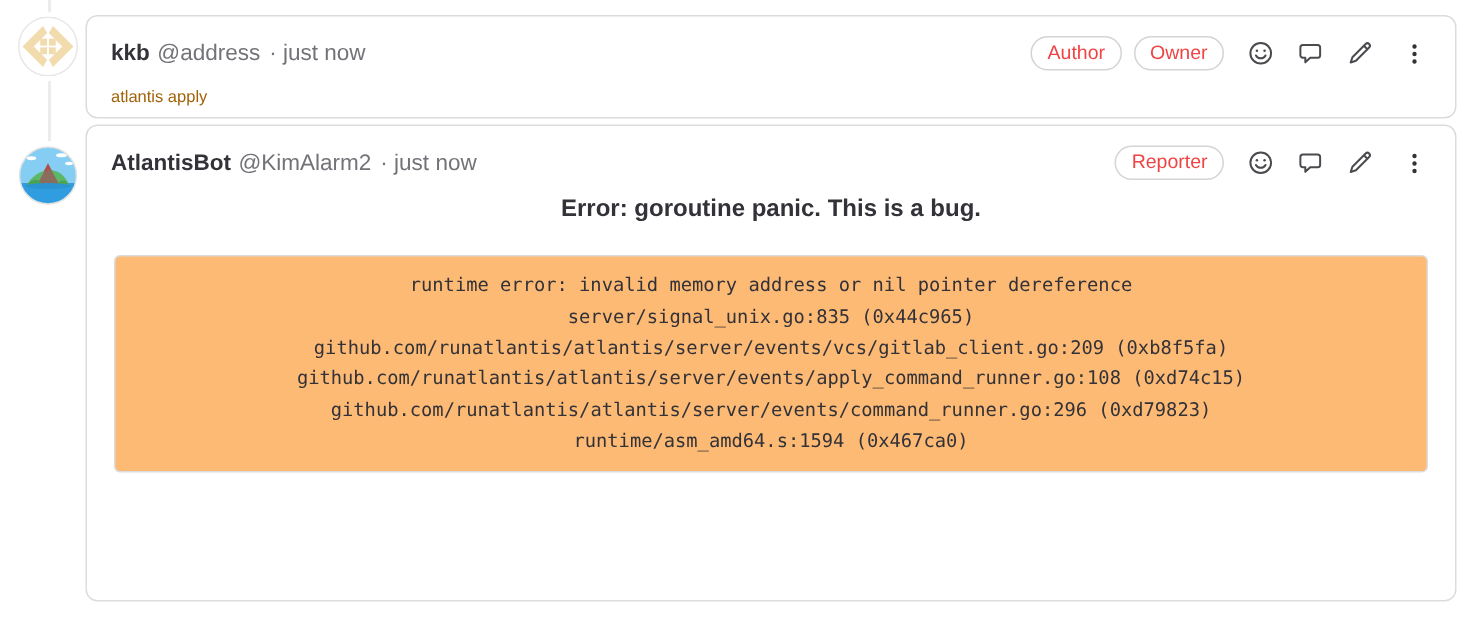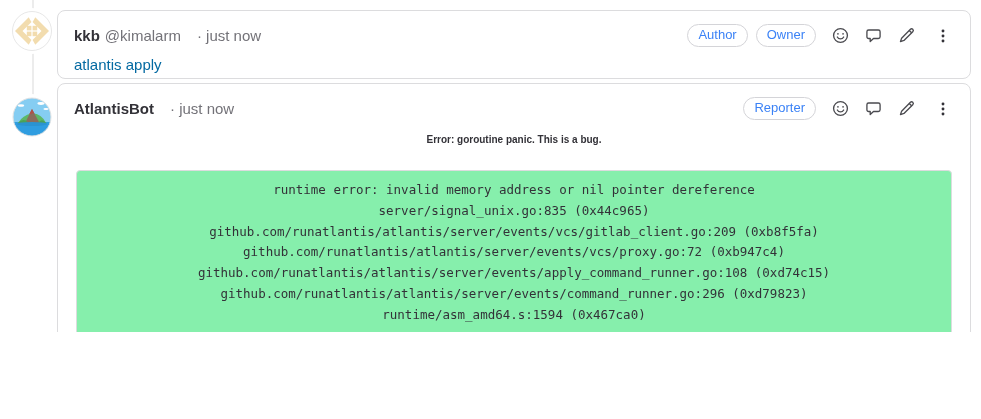--- a/index.html
+++ b/index.html
@@ -1,17 +1,17 @@
 <!DOCTYPE html>
 <html><head>
 <meta charset="utf-8">
 <style>
   html,body { margin:0; padding:0; background:#ffffff; }
   .page {
-    position:relative; width:981px; height:332px; background:#ffffff;
+    position:relative; width:981px; height:419px; background:#ffffff;
     font-family:"Liberation Sans", sans-serif; overflow:hidden;
     color:#333238;
   }
   .timeline {
     position:absolute; left:32px; top:0; width:2px; height:140px;
     background:#ececec; z-index:0;
   }
   .avatar {
     position:absolute; left:12px; width:40px; height:40px; border-radius:50%;
     z-index:2; box-shadow:0 0 0 3px #ffffff; background:#fff;
@@ -26,46 +26,46 @@
   }
   .card1 { top:10px; height:69px; }
   .card2 { top:83px; height:318px;text-align:center; }
 
   .card-header {
     display:flex; align-items:center; padding:13px 18px 0 16px;
     font-size:15px; line-height:20px;
   }
   .author-name { font-weight:700; color:#333238; text-decoration:none; }
   .author-handle { color:#737278; margin-left:5px; }
-  .timestamp { color:#737278; margin-left:16px; }
+  .timestamp { color:#737278; margin-left:6px; }
   .spacer { flex:1; }
 
   .badge {
     display:inline-block; border:1px solid #d4d4d8; border-radius:100px;
-    padding:1px 10px 2px; font-size:13px; line-height:18px; color:#3b82f6;
+    padding:1px 10px 2px; font-size:13px; line-height:18px; color:#ef4444;
     background:#ffffff; margin-left:8px; white-space:nowrap;
   }
 
   .actions { display:flex; align-items:center; margin-left:15px; gap:14px; }
   .icon-btn {
     background:none; border:none; padding:1px; margin:0; cursor:pointer;
     display:flex; align-items:center; justify-content:center;
   }
   .icon-btn.kebab { margin-left:4px; }
 
   .comment-body {
-    padding:8px 16px 14px; font-size:15px; line-height:20px; color:#0369a1;
+    padding:8px 16px 14px; font-size:11px; line-height:20px; color:#a16207;
   }
   .error-heading {
-    margin:11px 16px 0; font-size:10px; line-height:18px; font-weight:700;
+    margin:11px 16px 0; font-size:16px; line-height:18px; font-weight:700;
     color:#333238;
   }
   .code-block {
     margin:21px 18px 0; border:1px solid #dcdcde; border-radius:4px;
-    background:#86efac; padding:9px 12px; box-sizing:border-box;
+    background:#fdba74; padding:9px 12px; box-sizing:border-box;
   }
   .code-line {
     font-family:"DejaVu Sans Mono", monospace; font-size:12.5px;
     line-height:20.8px; color:#333238; white-space:pre;
   }
 </style>
 </head>
 <body>
 
 <div class="page">
@@ -86,21 +86,21 @@
         <rect x="20.6" y="14.8" width="4.6" height="4.6"></rect>
         <rect x="14.8" y="20.6" width="4.6" height="4.6"></rect>
         <rect x="20.6" y="20.6" width="4.6" height="4.6"></rect>
       </g>
     </svg>
   </div>
 
   <article class="card card1">
     <header class="card-header">
       <a class="author-name">kkb</a>
-      <span class="author-handle">@kimalarm</span>
+      <span class="author-handle">@address</span>
       <span class="timestamp">· just now</span>
       <div class="spacer"></div>
       <span class="badge">Author</span>
       <span class="badge">Owner</span>
       <div class="actions">
         <button class="icon-btn">
           <svg width="17" height="17" viewBox="0 0 16 16" fill="none" stroke="#4a4a4f" stroke-width="1.25">
             <circle cx="8" cy="8" r="6.5"></circle>
             <circle cx="5.6" cy="6.4" r="0.8" fill="#4a4a4f" stroke="none"></circle>
             <circle cx="10.4" cy="6.4" r="0.8" fill="#4a4a4f" stroke="none"></circle>
@@ -150,20 +150,21 @@
         <path d="M26 26 Q30 20.5 34 26 Z" fill="#4aa257"></path>
         <ellipse cx="20" cy="27" rx="15" ry="2" fill="#2b93d1"></ellipse>
       </g>
       <circle cx="20" cy="20" r="19" fill="none" stroke="#e3e3e3" stroke-width="1"></circle>
     </svg>
   </div>
 
   <article class="card card2">
     <header class="card-header">
       <a class="author-name">AtlantisBot</a>
+      <span class="author-handle">@KimAlarm2</span>
       <span class="timestamp">· just now</span>
       <div class="spacer"></div>
       <span class="badge">Reporter</span>
       <div class="actions">
         <button class="icon-btn">
           <svg width="17" height="17" viewBox="0 0 16 16" fill="none" stroke="#4a4a4f" stroke-width="1.25">
             <circle cx="8" cy="8" r="6.5"></circle>
             <circle cx="5.6" cy="6.4" r="0.8" fill="#4a4a4f" stroke="none"></circle>
             <circle cx="10.4" cy="6.4" r="0.8" fill="#4a4a4f" stroke="none"></circle>
             <path d="M5 9.4a3.4 3.4 0 0 0 6 0" stroke-linecap="round"></path>
@@ -187,20 +188,19 @@
             <circle cx="8" cy="13" r="1.45"></circle>
           </svg>
         </button>
       </div>
     </header>
     <div class="error-heading">Error: goroutine panic. This is a bug.</div>
     <div class="code-block">
       <div class="code-line">runtime error: invalid memory address or nil pointer dereference</div>
       <div class="code-line">server/signal_unix.go:835 (0x44c965)</div>
       <div class="code-line">github.com/runatlantis/atlantis/server/events/vcs/gitlab_client.go:209 (0xb8f5fa)</div>
-      <div class="code-line">github.com/runatlantis/atlantis/server/events/vcs/proxy.go:72 (0xb947c4)</div>
       <div class="code-line">github.com/runatlantis/atlantis/server/events/apply_command_runner.go:108 (0xd74c15)</div>
       <div class="code-line">github.com/runatlantis/atlantis/server/events/command_runner.go:296 (0xd79823)</div>
       <div class="code-line">runtime/asm_amd64.s:1594 (0x467ca0)</div>
     </div>
   </article>
 
 </div>
 
 </body></html>

